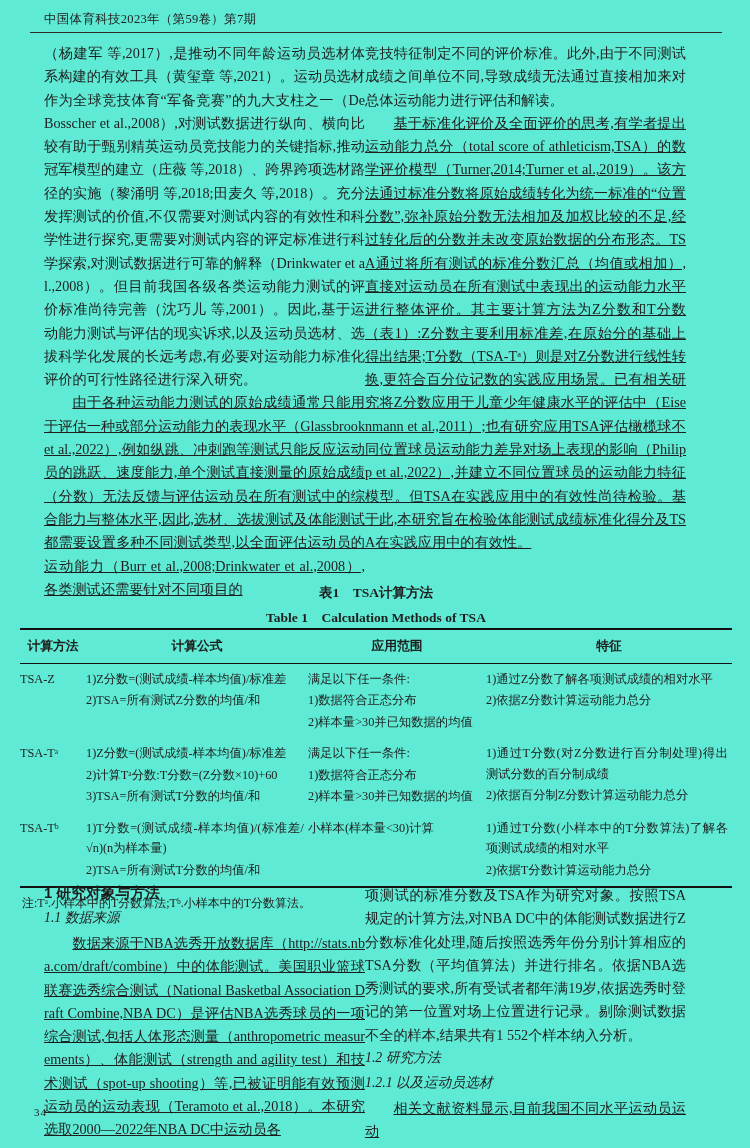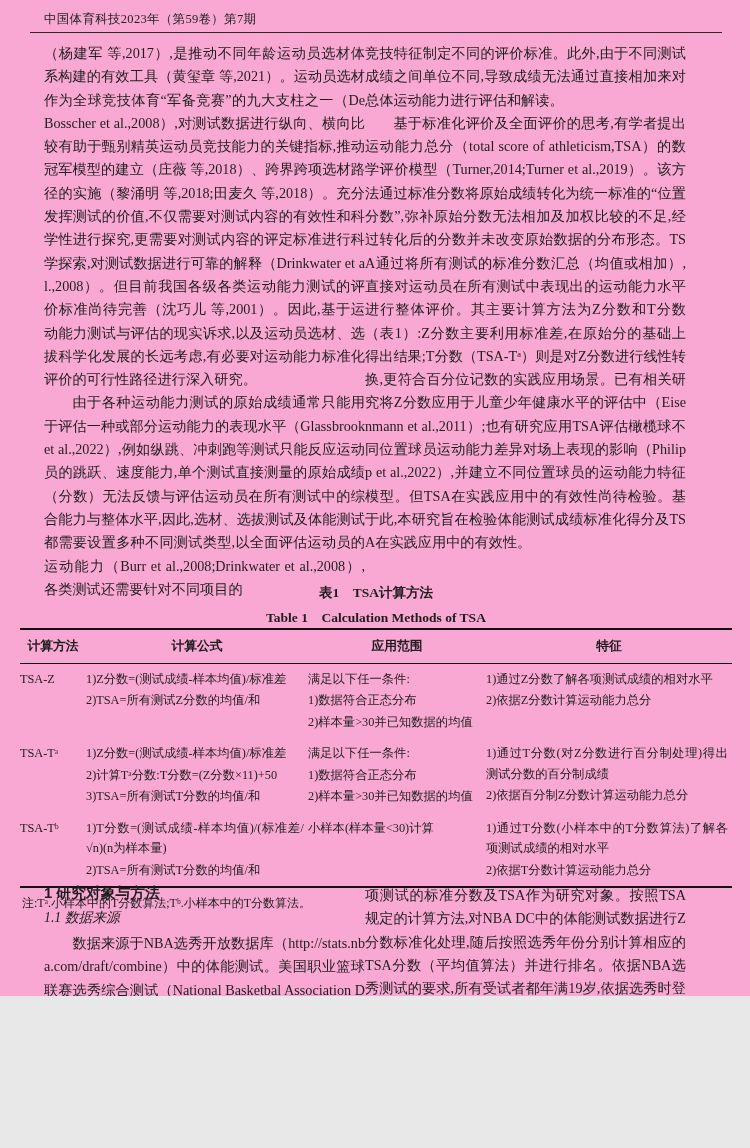--- a/index.html
+++ b/index.html
@@ -1,42 +1,42 @@
 <!DOCTYPE html>
 <html><head>
 <meta charset="utf-8">
 <style>
   html,body{margin:0;padding:0;}
   body{background:#e8e8e8;}
   .page{
     position:relative;
-    width:750px;height:996px;
+    width:750px;height:1148px;
     margin:0 auto;
-    background:#f9a8d4;
+    background:#5eead4;
     color:#1e1e1e;
     font-family:"Liberation Serif","DejaVu Serif",serif;
     overflow:hidden;
   }
   .journal-header{
     position:absolute;top:11px;left:44px;
     font-size:12.5px;letter-spacing:.3px;color:#222;
   }
   .header-rule{
     position:absolute;top:32px;left:30px;width:692px;
     border-top:1.6px solid #2a2a2a;height:0;
   }
   .twocol{position:absolute;left:44px;width:664px;display:flex;}
   .col{width:321px;}
   .intro{top:42px;}
   .body-p{
     margin:0;text-align:justify;
     font-size:14.2px;line-height:23.3px;
     word-break:break-all;
   }
-  .indent{text-indent:2em;}
+  .indent{text-indent:2em;text-decoration:underline;}
   
   .tablewrap{position:absolute;top:584px;left:20px;width:712px;}
   .tcap{ text-align:center;font-weight:bold;font-size:13.5px;margin:0 0 7px 0;}
   .tcap-en{margin-bottom:1px;}
   table.datatable{
     width:100%;border-collapse:collapse;
     border-top:2px solid #111;border-bottom:2px solid #111;
     font-size:12.3px;line-height:20.5px;
   }
   table.datatable thead th{
@@ -115,21 +115,21 @@
           </td>
           <td>
             <div class="cell-line">1)通过Z分数了解各项测试成绩的相对水平</div>
             <div class="cell-line">2)依据Z分数计算运动能力总分</div>
           </td>
         </tr>
         <tr>
           <td class="method">TSA-Tᵃ</td>
           <td>
             <div class="cell-line">1)Z分数=(测试成绩-样本均值)/标准差</div>
-            <div class="cell-line">2)计算Tᵃ分数:T分数=(Z分数×11)+50</div>
+            <div class="cell-line">2)计算Tᵃ分数:T分数=(Z分数×10)+60</div>
             <div class="cell-line">3)TSA=所有测试T分数的均值/和</div>
           </td>
           <td>
             <div class="cell-line">满足以下任一条件:</div>
             <div class="cell-line">1)数据符合正态分布</div>
             <div class="cell-line">2)样本量&gt;30并已知数据的均值</div>
           </td>
           <td>
             <div class="cell-line">1)通过T分数(对Z分数进行百分制处理)得出测试分数的百分制成绩</div>
             <div class="cell-line">2)依据百分制Z分数计算运动能力总分</div>

